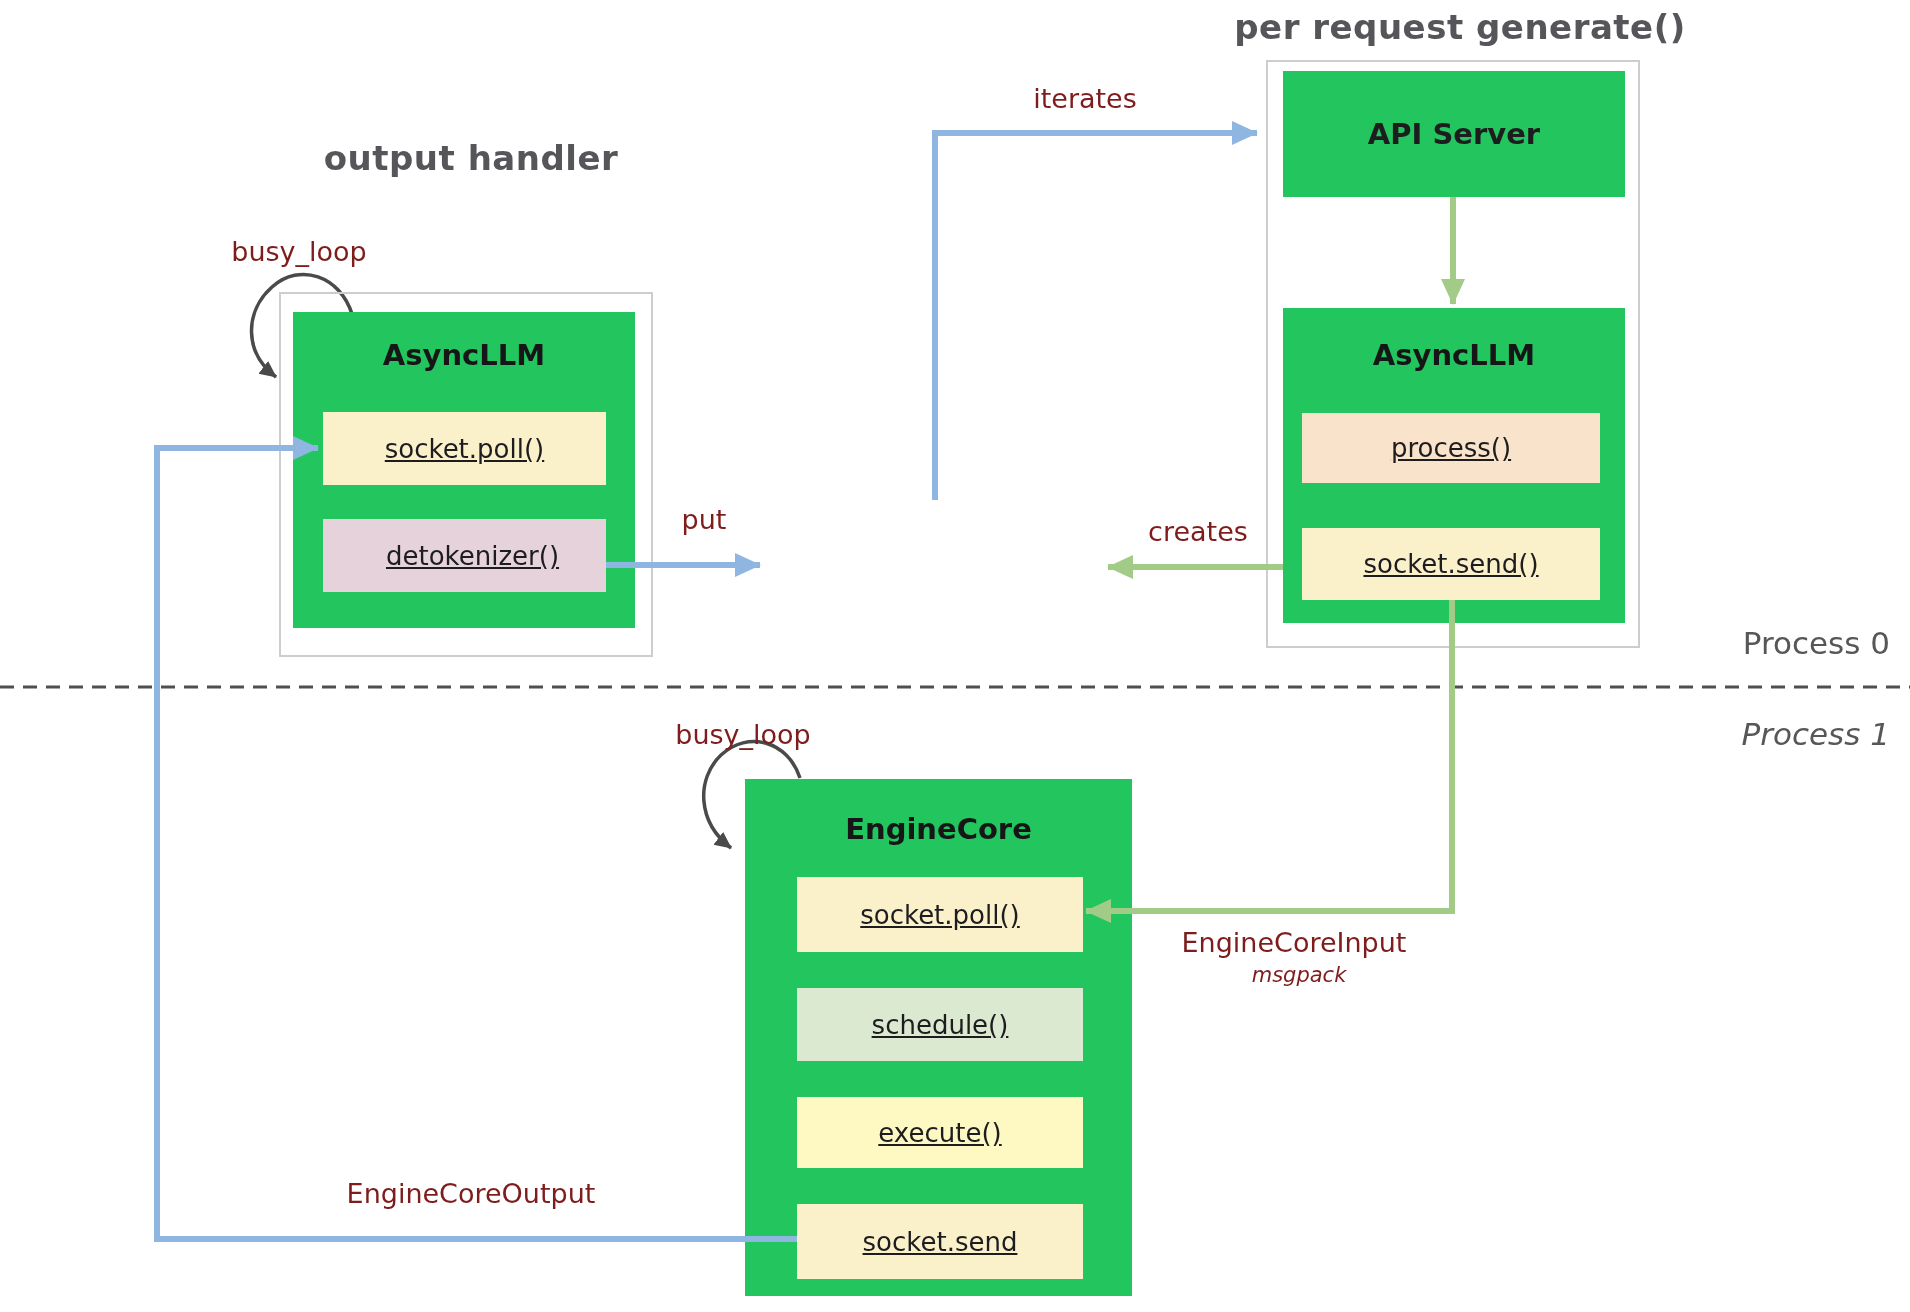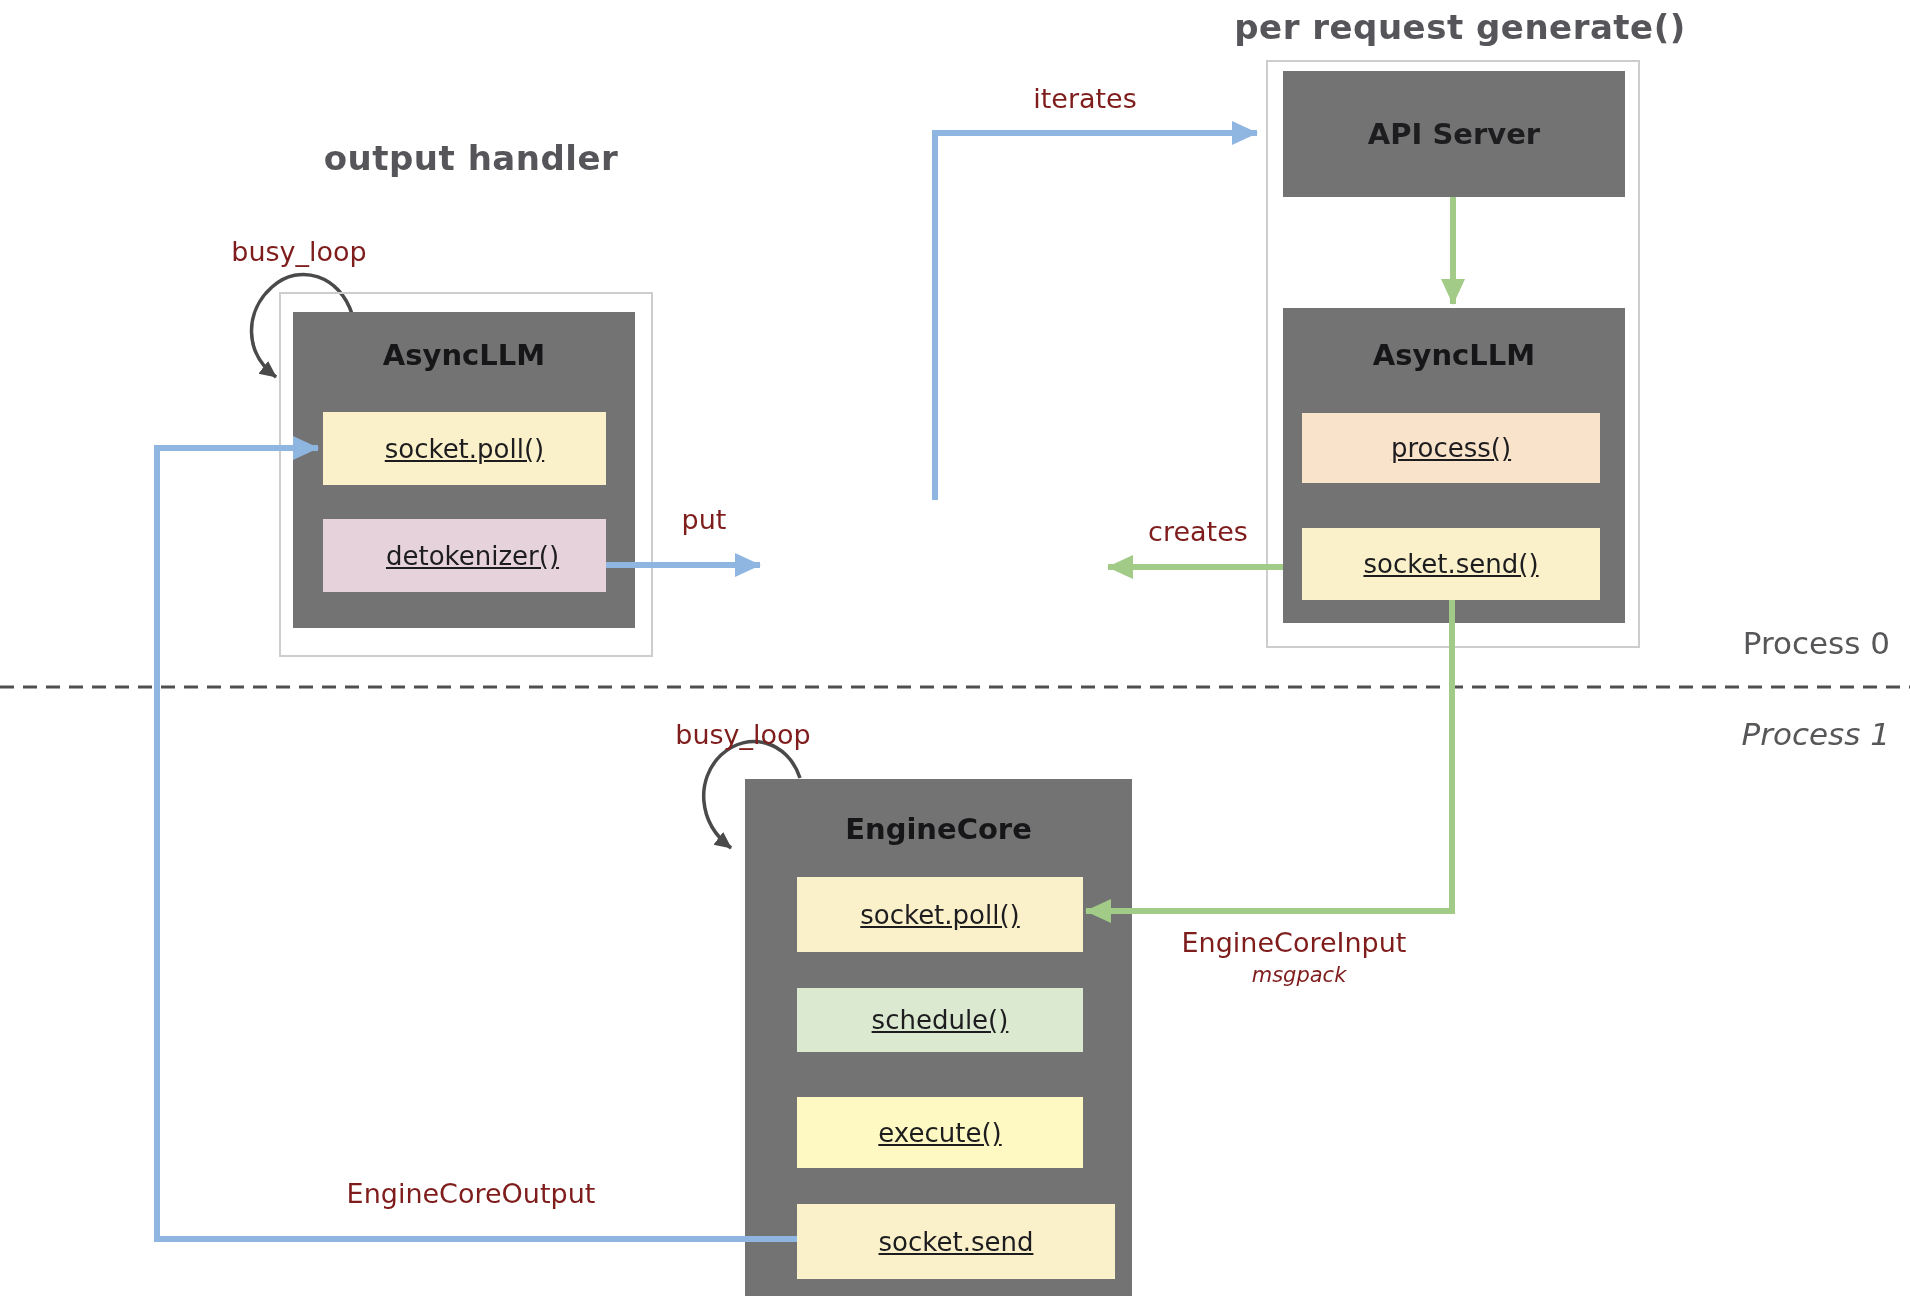--- a/index.html
+++ b/index.html
@@ -11,21 +11,21 @@
     overflow:hidden;
   }
   svg.layer{position:absolute;left:0;top:0;width:1910px;height:1312px;}
   #svg-under{z-index:1;}
   #svg-over{z-index:3;}
 
   .abs{position:absolute;box-sizing:border-box;}
   .z2{z-index:2;}
 
   .outer-box{border:2px solid #cdcdcd;background:transparent;}
-  .gray-box{background:#737373;}
+  .gray-box{background:#22c55e;}
 
   .section-title{
     font-size:34px;font-weight:700;color:#56565a;
     text-align:center;letter-spacing:0.5px;
   }
   .box-title{
     font-size:29px;font-weight:700;color:#161618;
     text-align:center;
   }
   .method{
@@ -89,23 +89,23 @@
 
   <div class="abs z2 process-label" style="left:1590px;top:625px;width:300px;">Process 0</div>
   <div class="abs z2 process-label" style="left:1590px;top:716px;width:300px;font-style:italic;">Process 1</div>
 
   <div class="abs z2 edge-label" style="left:643px;top:719px;width:200px;">busy_loop</div>
 
   <div class="abs z2 gray-box" style="left:745px;top:779px;width:387px;height:517px;"></div>
   <div class="abs z2 box-title" style="left:745px;top:812px;width:387px;">EngineCore</div>
 
   <div class="abs z2 method fill-yellow" style="left:797px;top:877px;width:286px;height:75px;">socket.poll()</div>
-  <div class="abs z2 method fill-green" style="left:797px;top:988px;width:286px;height:64px;">schedule()</div>
+  <div class="abs z2 method fill-green" style="left:797px;top:988px;width:286px;height:73px;">schedule()</div>
   <div class="abs z2 method fill-blue" style="left:797px;top:1097px;width:286px;height:71px;">execute()</div>
-  <div class="abs z2 method fill-yellow" style="left:797px;top:1204px;width:318px;height:75px;">socket.send</div>
+  <div class="abs z2 method fill-yellow" style="left:797px;top:1204px;width:286px;height:75px;">socket.send</div>
 
   <div class="abs z2 edge-label" style="left:985px;top:83px;width:200px;">iterates</div>
   <div class="abs z2 edge-label" style="left:654px;top:504px;width:100px;">put</div>
   <div class="abs z2 edge-label" style="left:1108px;top:516px;width:180px;">creates</div>
   <div class="abs z2 edge-label" style="left:1144px;top:927px;width:300px;">EngineCoreInput</div>
   <div class="abs z2 edge-label small-italic" style="left:1149px;top:963px;width:300px;">msgpack</div>
   <div class="abs z2 edge-label" style="left:321px;top:1178px;width:300px;">EngineCoreOutput</div>
 
   <svg class="layer" id="svg-over">
     <defs>

